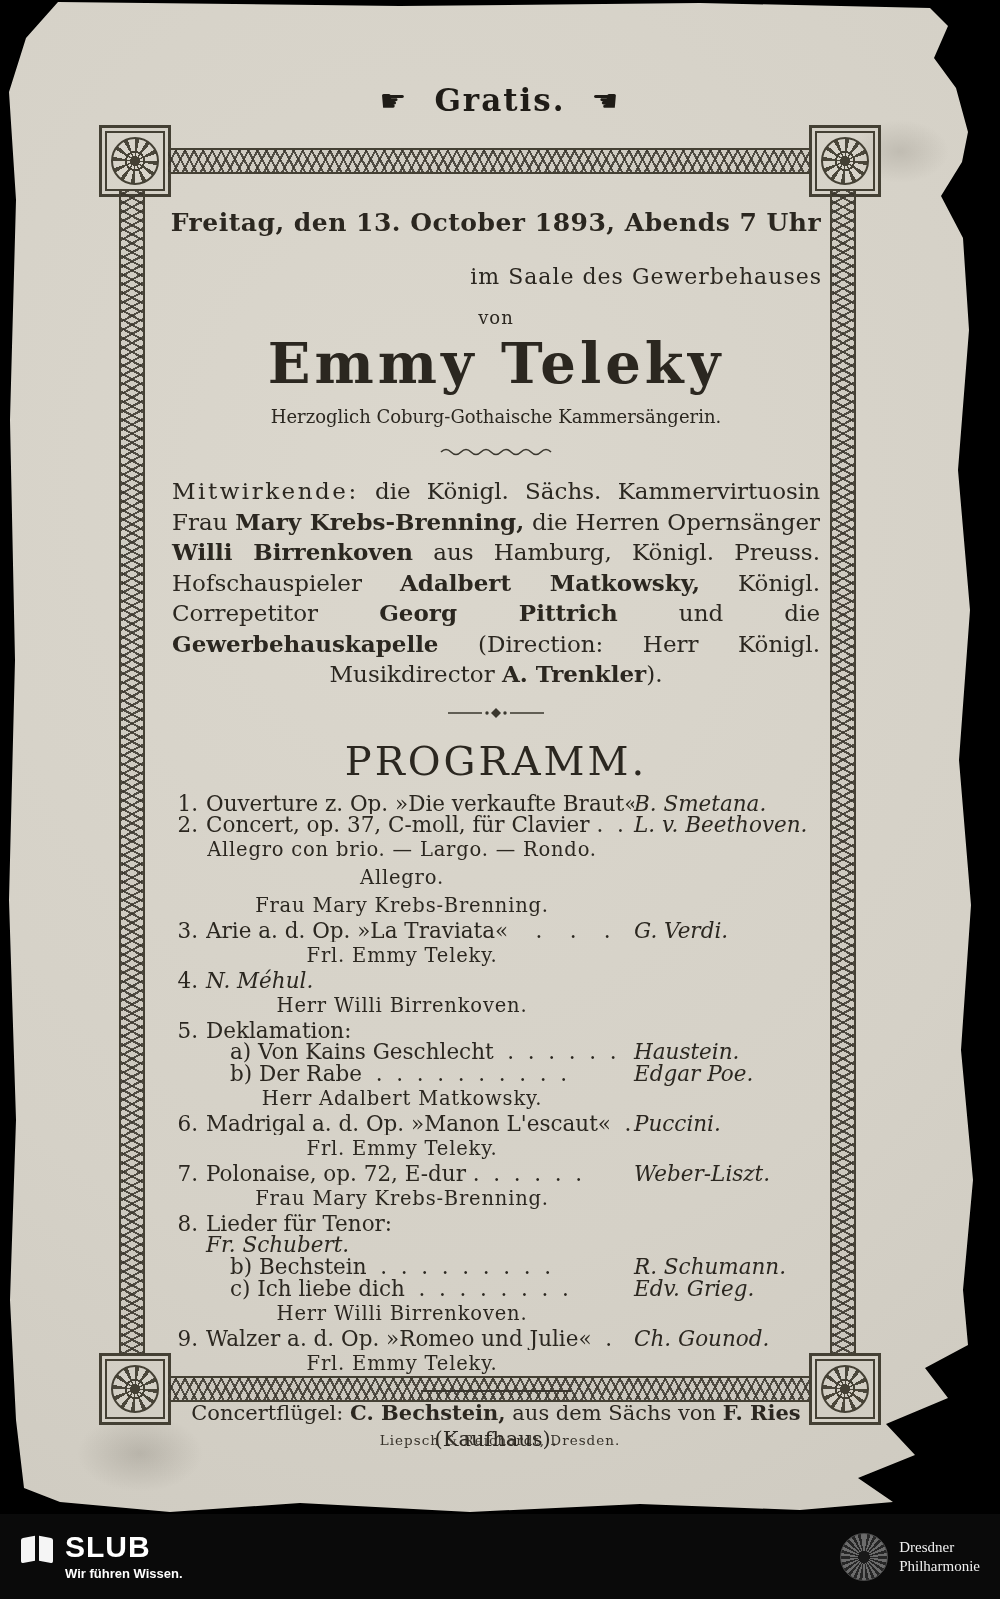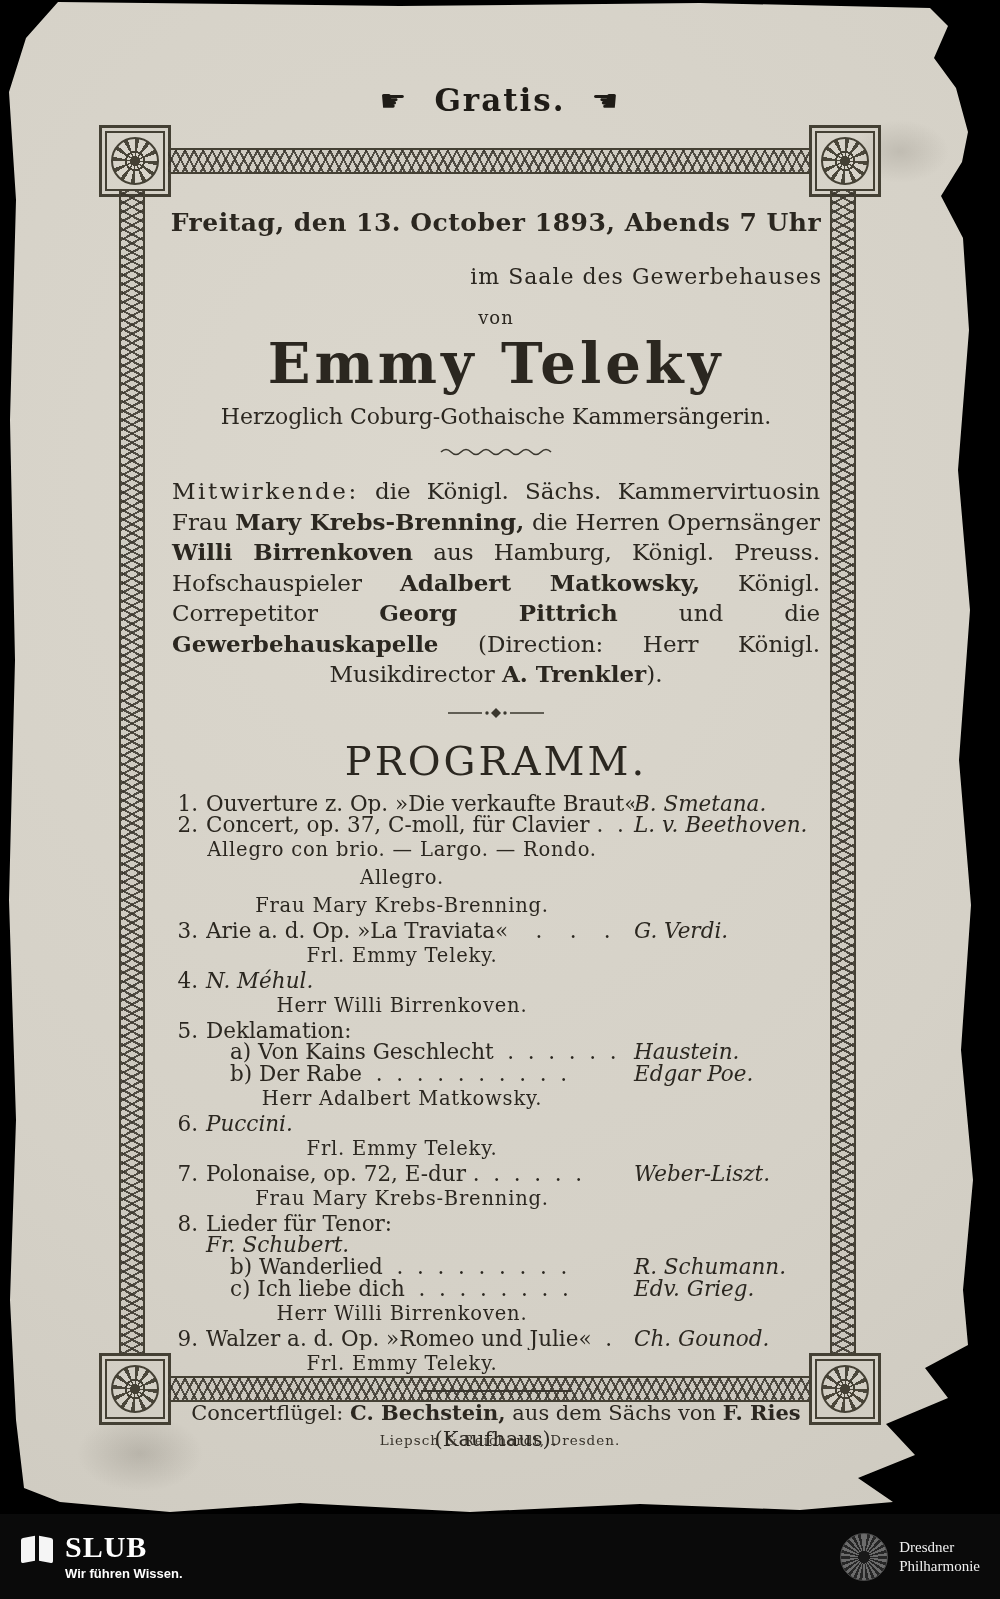--- a/index.html
+++ b/index.html
@@ -55,21 +55,21 @@
   .band-left{left:119px;top:191px;height:1162px;}
   .band-right{left:830px;top:191px;height:1162px;}
 
   
   .content{position:absolute;left:170px;top:198px;width:652px;text-align:center;}
   .date-line{font-size:25px;font-weight:bold;letter-spacing:.5px;line-height:30px;margin:10px 0 0;}
   .venue-line{font-size:22px;letter-spacing:1px;line-height:38px;margin-top:20px;text-align:right;}
   .main-title{font-size:51px;font-weight:bold;letter-spacing:1px;line-height:60px;margin:6px 0 0;}
   .von{font-size:18px;letter-spacing:1px;line-height:20px;margin-top:12px;}
   .artist{font-size:56px;font-weight:bold;letter-spacing:4px;line-height:62px;margin:4px 0 0;}
-  .subtitle{font-size:22px;line-height:34px;margin-top:6px;}
+  .subtitle{font-size:18px;line-height:34px;margin-top:6px;}
   .squiggle{margin-top:8px;}
   .participants{font-size:23px;line-height:29.5px;text-align:justify;text-align-last:center;margin:16px 2px 0;}
   .ornament{margin-top:14px;}
   .program-heading{font-size:40px;font-weight:normal;letter-spacing:3px;line-height:48px;margin:14px 0 0;}
   .program-list{margin-top:8px;text-align:left;}
   .prog-row{display:flex;font-size:21.5px;line-height:21.8px;}
   .prog-num{flex:none;width:36px;text-align:right;padding-right:8px;box-sizing:border-box;}
   .prog-text{flex:1;white-space:pre;overflow:hidden;text-align:left;}
   .prog-row.indent .prog-text{padding-left:24px;}
   .prog-comp{flex:none;width:188px;text-align:left;font-style:italic;}
@@ -83,21 +83,21 @@
 
   
   .viewer-bar{position:absolute;left:0;top:1514px;width:1000px;height:85px;background:#0a0a0a;
     display:flex;align-items:center;justify-content:space-between;padding:0 20px;box-sizing:border-box;
     font-family:"Liberation Sans",sans-serif;color:#fff;}
   .slub{display:flex;align-items:flex-start;gap:11px;cursor:pointer;}
   .book-icon{width:34px;height:30px;position:relative;margin-top:3px;}
   .book-icon .pg{position:absolute;top:2px;width:14px;height:25px;background:#f5f5f5;}
   .book-icon .pg.l{left:1px;transform:skewY(-10deg);border-radius:2px 0 0 2px;}
   .book-icon .pg.r{right:1px;transform:skewY(10deg);border-radius:0 2px 2px 0;}
-  .slub-name{font-size:30px;font-weight:bold;letter-spacing:1px;line-height:30px;font-family:Liberation Serif, serif;}
+  .slub-name{font-size:30px;font-weight:bold;letter-spacing:1px;line-height:30px;}
   .slub-tag{font-size:13px;font-weight:bold;margin-top:4px;}
   .phil{display:flex;align-items:center;gap:11px;cursor:pointer;font-family:Liberation Serif, serif;}
   .phil-logo{width:46px;height:46px;border-radius:50%;border:1px solid #4a4a4a;
     background:
       radial-gradient(circle at 50% 50%, #191919 0 6px, rgba(0,0,0,0) 6px),
       repeating-conic-gradient(#6b6b6b 0 8deg, #262626 8deg 16deg);}
   .phil-text{font-size:15px;line-height:19px;color:#f0f0f0;}
 </style>
 </head>
 <body>
@@ -201,20 +201,21 @@
           <div class="prog-row indent">
             <span class="prog-num"></span>
             <span class="prog-text">b) Der Rabe  .  .  .  .  .  .  .  .  .  .</span>
             <span class="prog-comp">Edgar Poe.</span>
           </div>
           <div class="prog-credit">Herr Adalbert Matkowsky.</div>
         </div>
         <div class="prog-item">
           <div class="prog-row">
             <span class="prog-num">6.</span>
+            <span class="prog-text">Madrigal a. d. Op. »Manon L'escaut«  .</span>
             <span class="prog-comp">Puccini.</span>
           </div>
           <div class="prog-credit">Frl. Emmy Teleky.</div>
         </div>
         <div class="prog-item">
           <div class="prog-row">
             <span class="prog-num">7.</span>
             <span class="prog-text">Polonaise, op. 72, E-dur .  .  .  .  .  .</span>
             <span class="prog-comp">Weber-Liszt.</span>
           </div>
@@ -225,21 +226,21 @@
             <span class="prog-num">8.</span>
             <span class="prog-text">Lieder für Tenor:</span>
             <span class="prog-comp"></span>
           </div>
           <div class="prog-row indent">
             <span class="prog-num"></span>
             <span class="prog-comp">Fr. Schubert.</span>
           </div>
           <div class="prog-row indent">
             <span class="prog-num"></span>
-            <span class="prog-text">b) Wanderlied  .  .  .  .  .  .  .  .  .</span>
+            <span class="prog-text">b) Bechstein  .  .  .  .  .  .  .  .  .</span>
             <span class="prog-comp">R. Schumann.</span>
           </div>
           <div class="prog-row indent">
             <span class="prog-num"></span>
             <span class="prog-text">c) Ich liebe dich  .  .  .  .  .  .  .  .</span>
             <span class="prog-comp">Edv. Grieg.</span>
           </div>
           <div class="prog-credit">Herr Willi Birrenkoven.</div>
         </div>
         <div class="prog-item">

